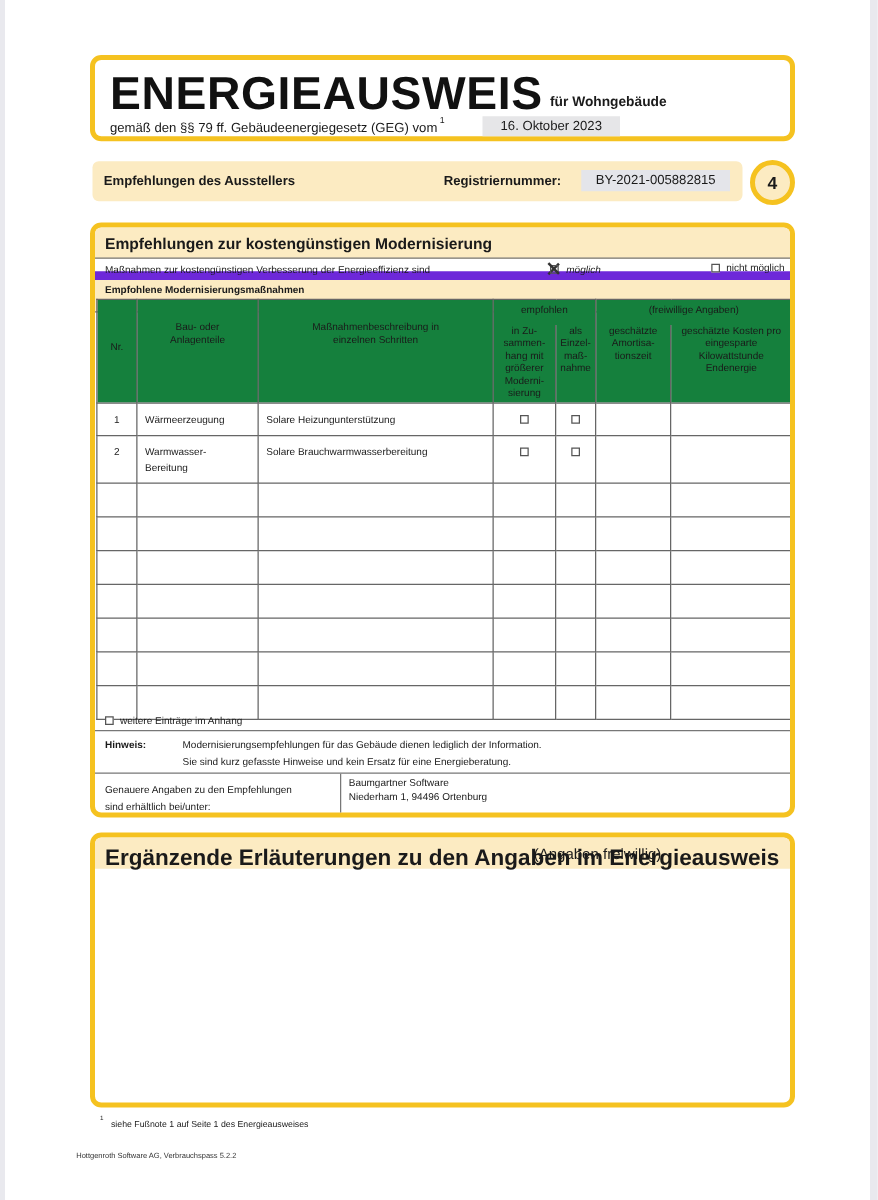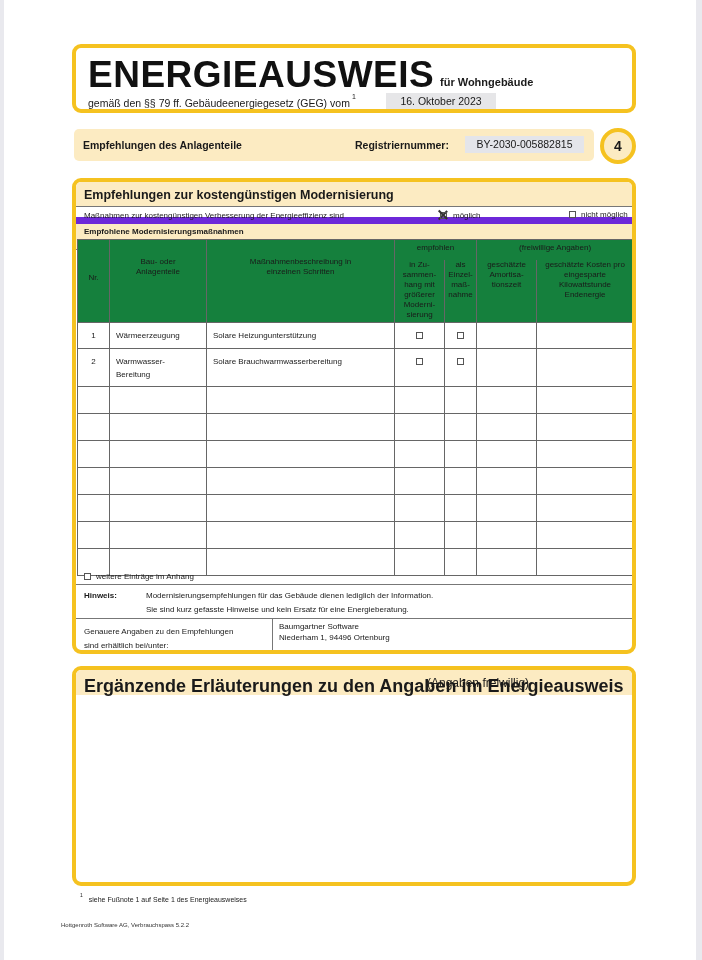--- a/index.html
+++ b/index.html
@@ -27,21 +27,21 @@
   .pagenum { position: absolute; left: 596px; top: 128px; width: 36px; height: 36px; border-radius: 50%;
              border: 4px solid #f5c220; background: #fcebc2; font-size: 14px; font-weight: bold; text-align: center; line-height: 28px; }
 
   
   .sec { position: absolute; left: 68px; top: 178px; width: 564px; height: 476px;
          border: 4px solid #f5c220; border-radius: 9px; background: #fff; overflow: hidden; }
   .sec .sechead { position: absolute; left: 0; top: 0; width: 100%; height: 25px; background: #fcebc2; border-bottom: 1px solid #777; }
   .sec .sechead span { position: absolute; left: 8px; top: 6px; font-size: 12.5px; font-weight: bold; }
   .row-moeg { position: absolute; left: 0; top: 25px; width: 100%; height: 17px; border-bottom: 7px solid #6d28d9; font-size: 8px; }
   .row-moeg .t { position: absolute; left: 8px; top: 4px; }
-  .row-moeg .opt1 { position: absolute; left: 362px; top: 3px; }
+  .row-moeg .opt1 { position: absolute; left: 362px; top: 3px; font-style: italic; }
   .row-moeg .opt2 { position: absolute; left: 462px; top: 3px; padding-left: 31px; }
   .cb { display: inline-block; width: 7px; height: 7px; border: 1px solid #555; vertical-align: -1px; margin-right: 5px; position: relative; background: #fff; }
   .cbx { display: inline-block; width: 10px; height: 10px; vertical-align: -2px; margin-right: 5px; position: relative; }
   .cbx::before, .cbx::after { content: ""; position: absolute; left: 4px; top: -1px; width: 1.5px; height: 12px; background: #333; }
   .cbx::before { transform: rotate(45deg); }
   .cbx::after { transform: rotate(-45deg); }
   .cbx .box { position: absolute; left: 2px; top: 2px; width: 7px; height: 7px; border: 1px solid #555; }
   .row-emp { position: absolute; left: 0; top: 42px; width: 100%; height: 26px; background: #fcebc2; border-bottom: 1px solid #777;
              font-size: 8px; font-weight: bold; }
   .row-emp span { position: absolute; left: 8px; top: 3px; }
@@ -84,23 +84,23 @@
 <div class="page">
 
   <div class="hdr">
     <div class="title">ENERGIEAUSWEIS</div>
     <div class="sub">für Wohngebäude</div>
     <div class="law"><span>gemäß den §§ 79 ff. Gebäudeenergiegesetz (GEG) vom</span><sup>1</sup></div>
     <div class="date">16. Oktober 2023</div>
   </div>
 
   <div class="ausbar">
-    <span class="lbl">Empfehlungen des Anlagenteile</span>
+    <span class="lbl">Empfehlungen des Ausstellers</span>
     <span class="reglbl">Registriernummer:</span>
-    <span class="regval">BY-2030-005882815</span>
+    <span class="regval">BY-2021-005882815</span>
   </div>
   <div class="pagenum">4</div>
 
   <div class="sec">
     <div class="sechead">
         <span>Empfehlungen zur kostengünstigen Modernisierung</span>
       </div>
 
     <div class="row-moeg">
       <span class="t">Maßnahmen zur kostengünstigen Verbesserung der Energieeffizienz sind</span>

